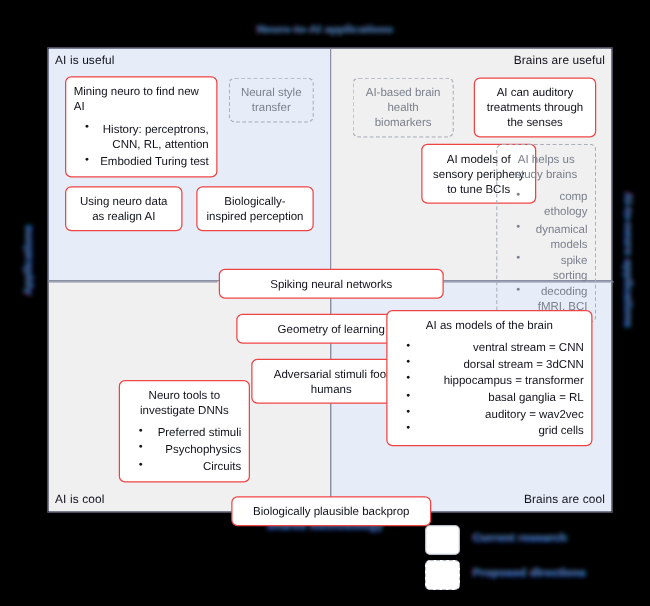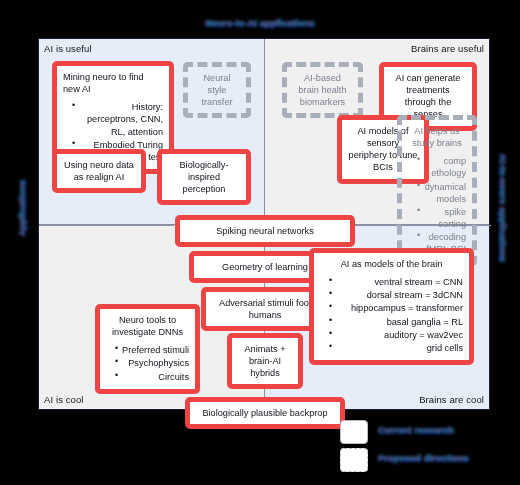--- a/index.html
+++ b/index.html
@@ -37,21 +37,21 @@
           border-left:1.2px solid #8b8fa3;}
 
   .corner{position:absolute;font-size:9.5px;color:#11131c;letter-spacing:.1px;white-space:nowrap;}
   #c-tl{left:5px;top:4px;}
   #c-tr{right:5px;top:4px;}
   #c-bl{left:5px;bottom:4px;}
   #c-br{right:5px;bottom:4px;}
 
   
   .node{position:absolute;box-sizing:border-box;background:#ffffff;
-        border:5px solid #ef4444;border-radius:5px;
+        border:1px solid #ef4444;border-radius:5px;
         font-size:9.2px;line-height:1.32;color:#11131c;
         padding:5px 6px;text-align:center;}
   .node.dashed{border-style:dashed;border-color:#a9aebb;color:#7b808d;background:transparent;}
   .node .hd{display:block;}
   .node ul{margin:6px 0 0 0;padding:0 0 0 9px;text-align:right;list-style:none;}
   .node li{position:relative;padding-left:7px;margin:0 0 1px 0;}
   .node li:before{content:"\2022";position:absolute;left:0;top:-1px;font-size:9px;}
   .node.left-al{text-align:left;}
 
   
@@ -112,21 +112,21 @@
 
     <div class="node" style="left:118px;top:110px;width:94px;">
       <span class="hd">Biologically-inspired perception</span>
     </div>
 
     <div class="node dashed" style="left:243px;top:23px;width:81px;">
       <span class="hd">AI-based brain health biomarkers</span>
     </div>
 
     <div class="node" style="left:340px;top:23px;width:98px;">
-      <span class="hd">AI can generate treatments through the senses</span>
+      <span class="hd">AI can auditory treatments through the senses</span>
     </div>
 
     <div class="node" style="left:250px;top:76px;width:92px;margin-left:48px;">
       <span class="hd">AI models of sensory periphery to tune BCIs</span>
     </div>
 
     <div class="node dashed" style="left:358px;top:76px;width:80px;">
       <span class="hd">AI helps us study brains</span>
       <ul>
         <li>comp ethology</li>
@@ -141,23 +141,20 @@
     </div>
 
     <div class="node" style="left:150px;top:212px;width:152px;">
       <span class="hd">Geometry of learning</span>
     </div>
 
     <div class="node" style="left:162px;top:248px;width:128px;">
       <span class="hd">Adversarial stimuli fool humans</span>
     </div>
 
-    <div class="node" style="left:188px;top:294px;width:76px;">
-      <span class="hd">Animats + brain-AI hybrids</span>
-    </div>
 
     <div class="node" style="left:146px;top:358px;width:160px;">
       <span class="hd">Biologically plausible backprop</span>
     </div>
 
     <div class="node" style="left:22px;top:265px;width:105px;margin-left:34px;">
       <span class="hd">Neuro tools to investigate DNNs</span>
       <ul>
         <li>Preferred stimuli</li>
         <li>Psychophysics</li>

